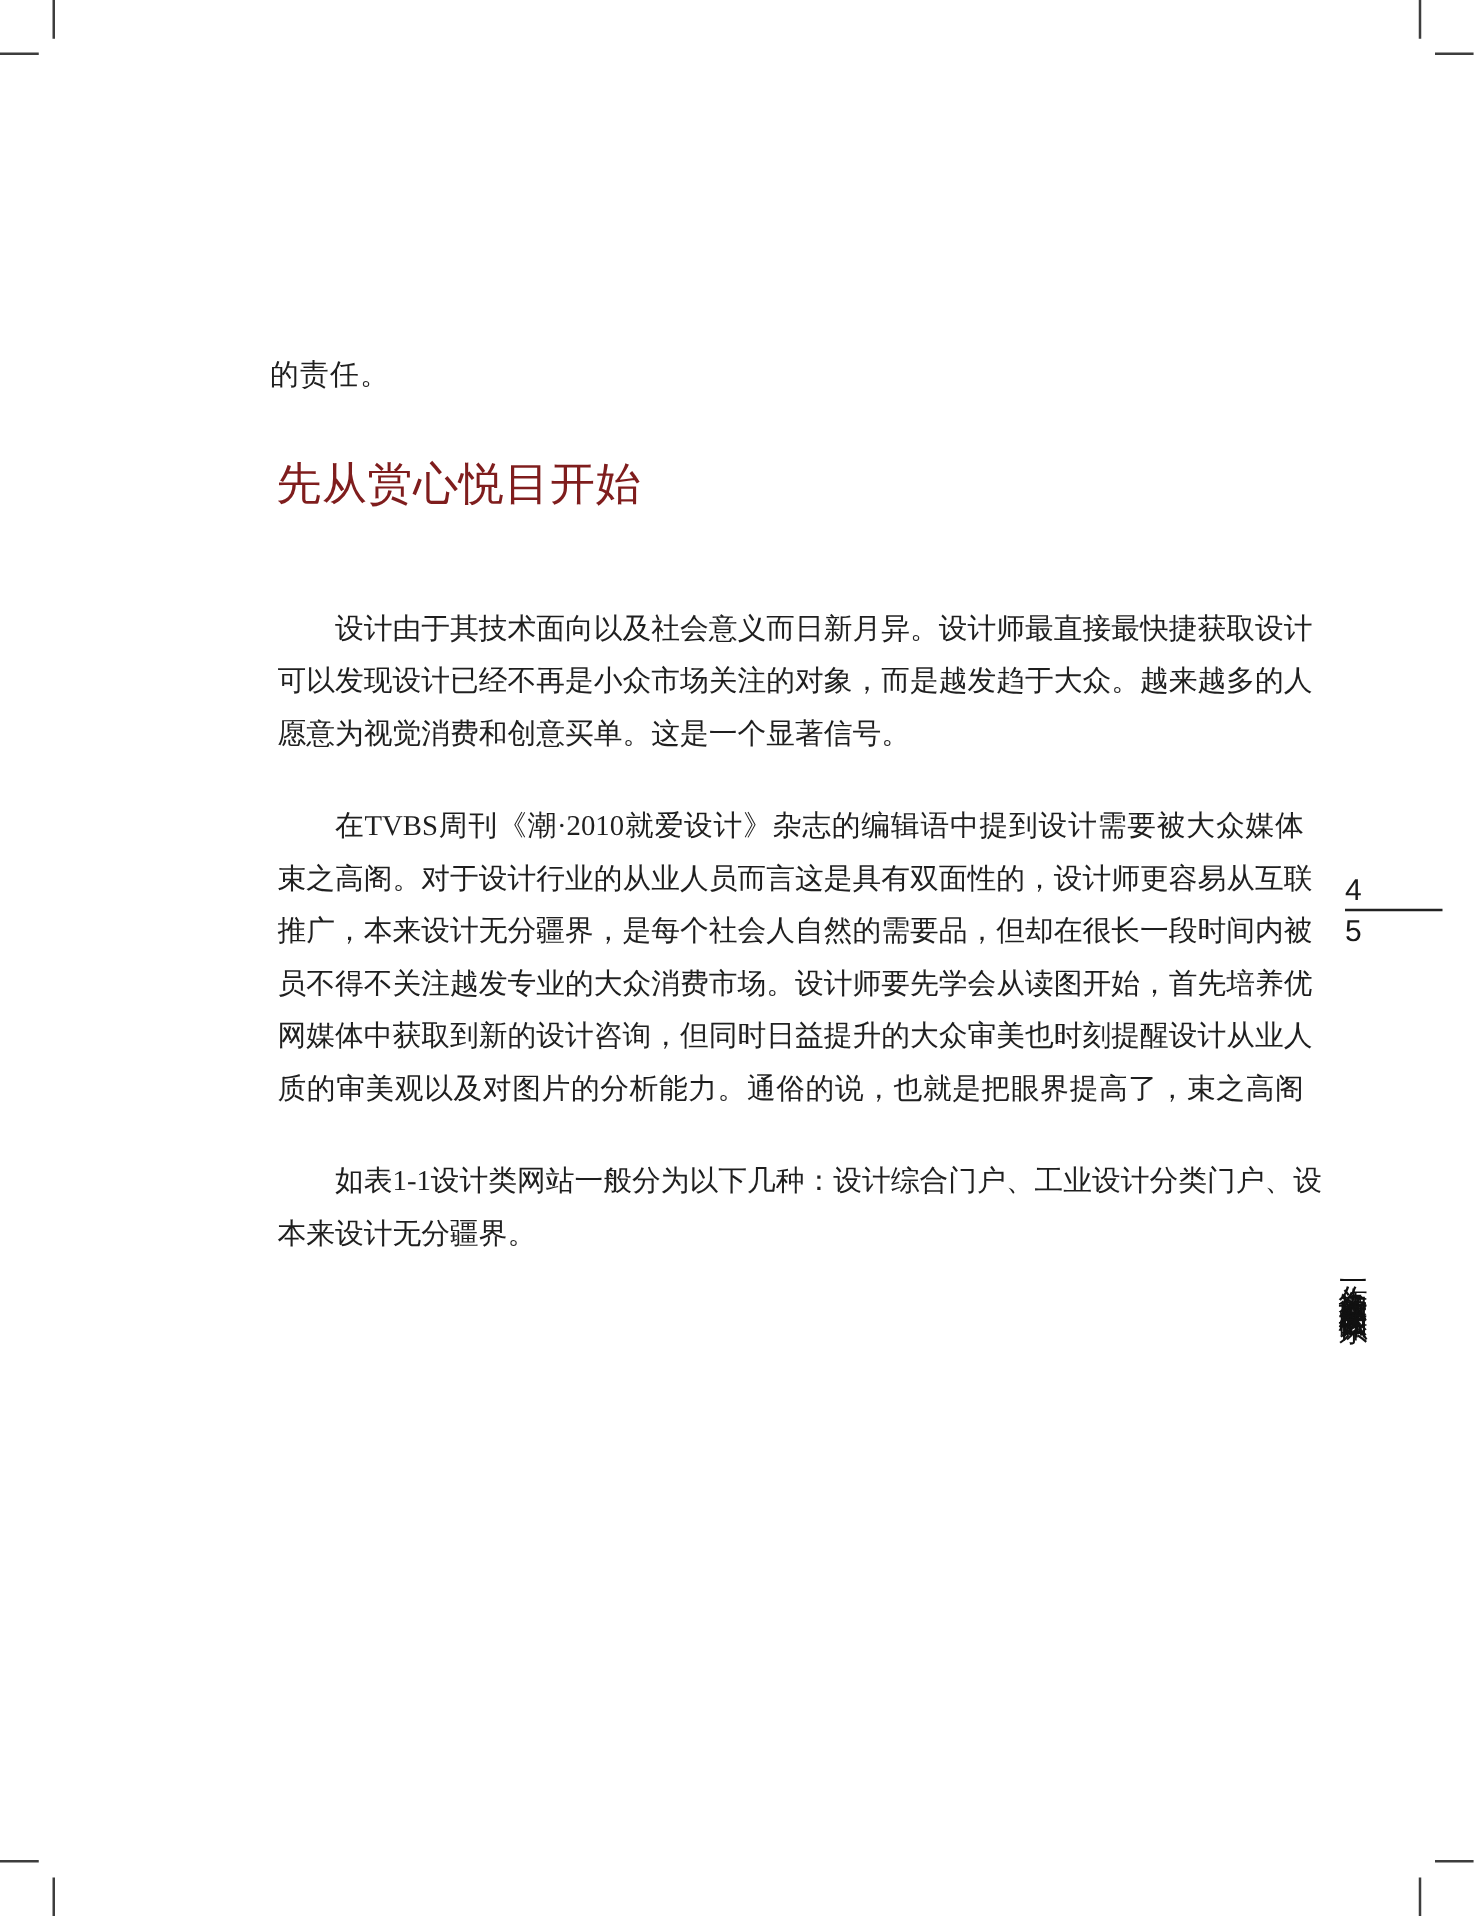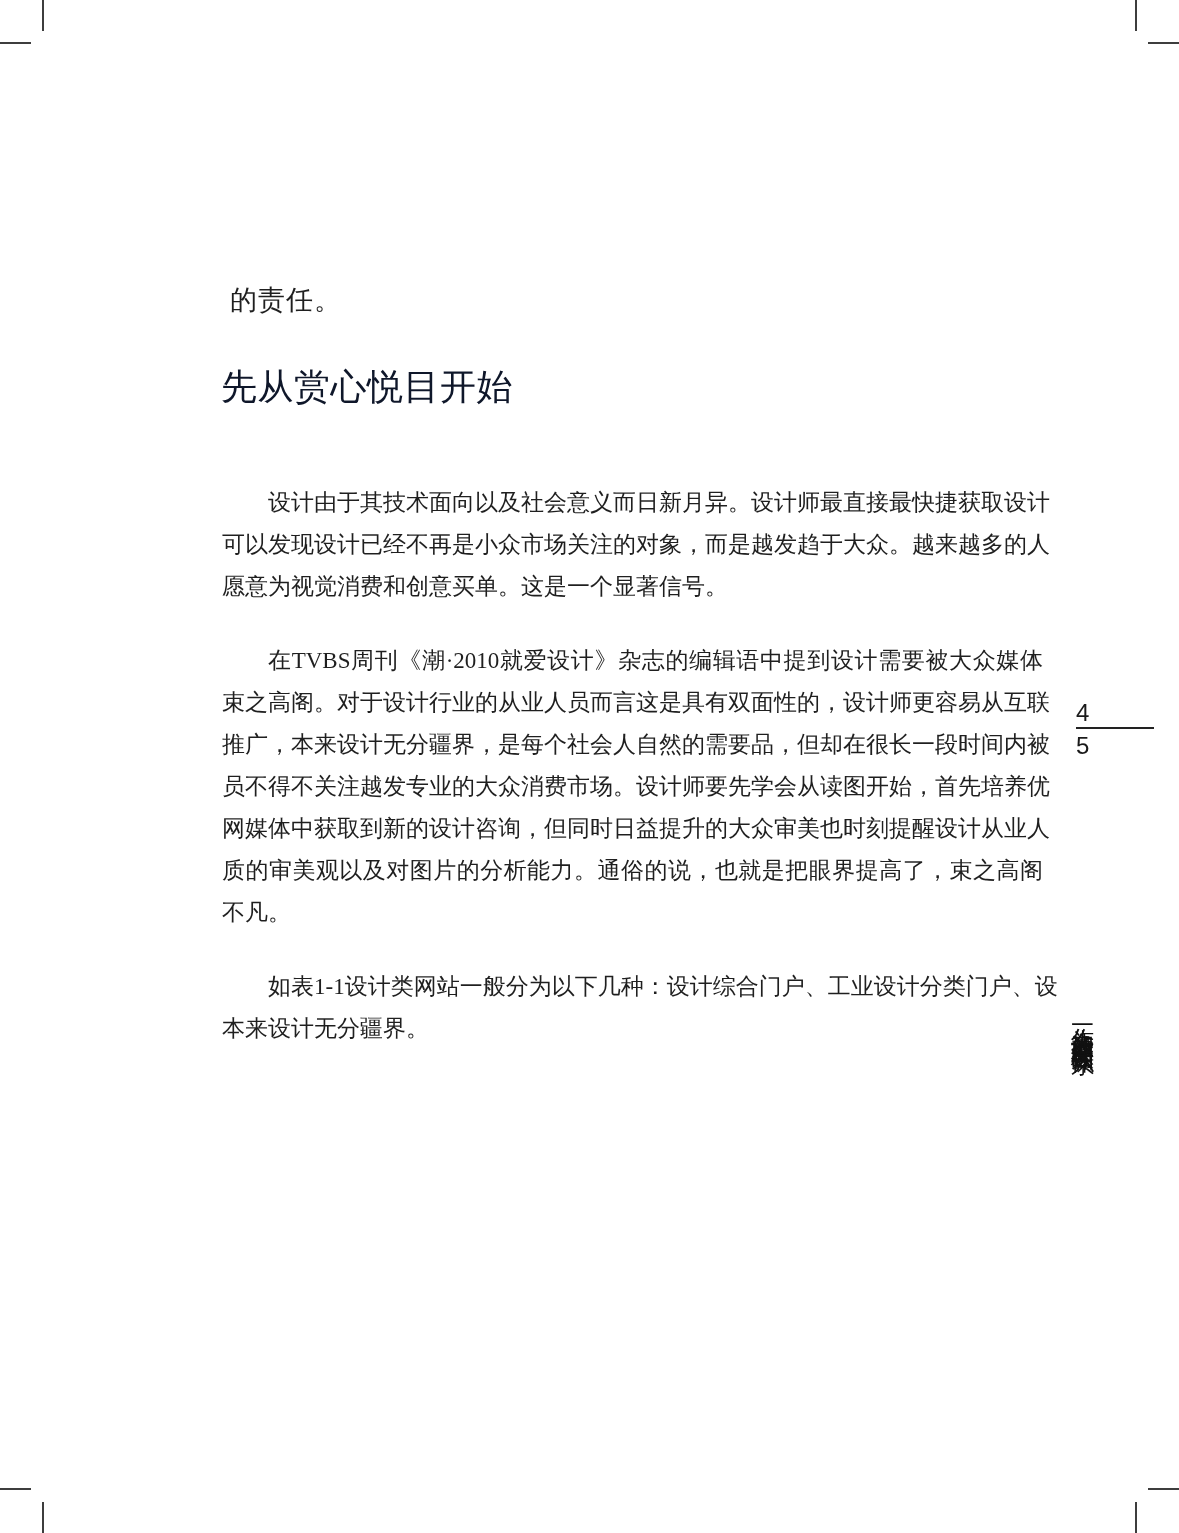--- a/index.html
+++ b/index.html
@@ -18,31 +18,31 @@
   .crop.tl-h { left: 0;      top: 42px;    width: 31px; height: 2px;  }
   .crop.tr-v { left: 1135px; top: 0;       width: 2px;  height: 31px; }
   .crop.tr-h { left: 1148px; top: 42px;    width: 31px; height: 2px;  }
   .crop.bl-h { left: 0;      top: 1488px;  width: 31px; height: 2px;  }
   .crop.bl-v { left: 42px;   top: 1502px;  width: 2px;  height: 31px; }
   .crop.br-h { left: 1148px; top: 1488px;  width: 31px; height: 2px;  }
   .crop.br-v { left: 1135px; top: 1502px;  width: 2px;  height: 31px; }
 
   
   .fragment {
-    position: absolute; left: 230px; top: 286px;
-    font-size: 27px; line-height: 28px; letter-spacing: 1px;
+    position: absolute; left: 216px; top: 286px;
+    font-size: 23px; line-height: 28px; letter-spacing: 1px;
   }
 
   
   .heading {
     position: absolute; left: 221px; top: 367px;
     font-family: "Liberation Sans", "DejaVu Sans", sans-serif;
     font-size: 36px; font-weight: normal; line-height: 40px;
     letter-spacing: 0.5px;
-    color: #0f172a;
+    color: #7f1d1d;
   }
 
   
   .body-text {
     position: absolute; left: 222px; top: 450px; width: 821px;
     font-size: 23px;
   }
   .para { display: block; margin-top: 32px; }
   .ln {
     display: block;
@@ -97,21 +97,20 @@
     <span class="ln">可以发现设计已经不再是小众市场关注的对象，而是越发趋于大众。越来越多的人</span>
     <span class="ln end">愿意为视觉消费和创意买单。这是一个显著信号。</span>
   </p>
   <p class="para">
     <span class="ln first">在TVBS周刊《潮·2010就爱设计》杂志的编辑语中提到设计需要被大众媒体</span>
     <span class="ln">束之高阁。对于设计行业的从业人员而言这是具有双面性的，设计师更容易从互联</span>
     <span class="ln">推广，本来设计无分疆界，是每个社会人自然的需要品，但却在很长一段时间内被</span>
     <span class="ln">员不得不关注越发专业的大众消费市场。设计师要先学会从读图开始，首先培养优</span>
     <span class="ln">网媒体中获取到新的设计咨询，但同时日益提升的大众审美也时刻提醒设计从业人</span>
     <span class="ln">质的审美观以及对图片的分析能力。通俗的说，也就是把眼界提高了，束之高阁</span>
-    <span class="ln end">不凡。</span>
   </p>
   <p class="para">
     <span class="ln first">如表1-1设计类网站一般分为以下几种：设计综合门户、工业设计分类门户、设</span>
     <span class="ln end">本来设计无分疆界。</span>
   </p>
 </div>
 
 <div class="folio">
   <span class="num">4</span>
   <div class="rule"></div>

